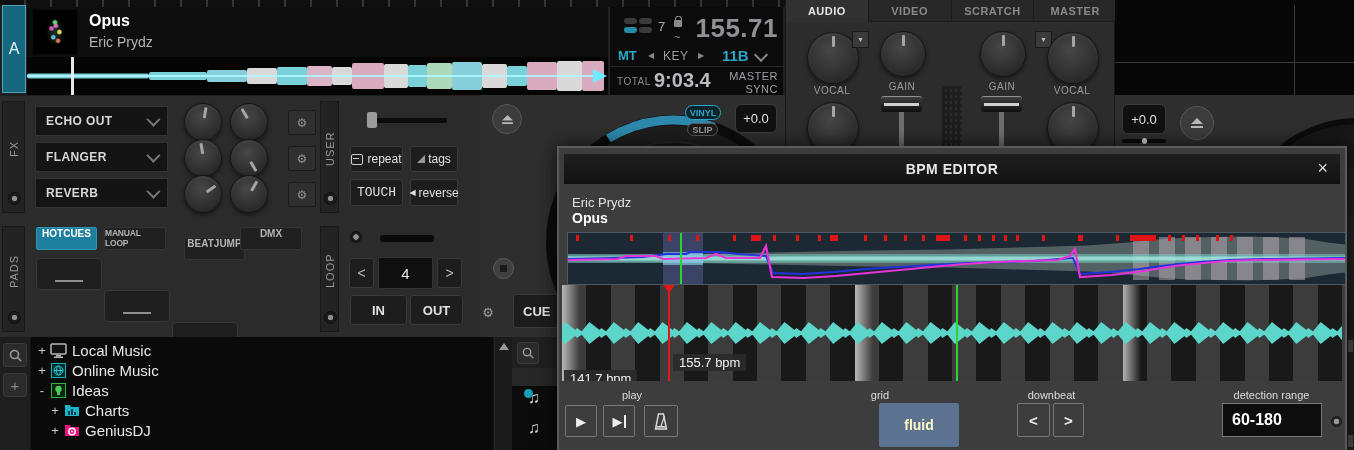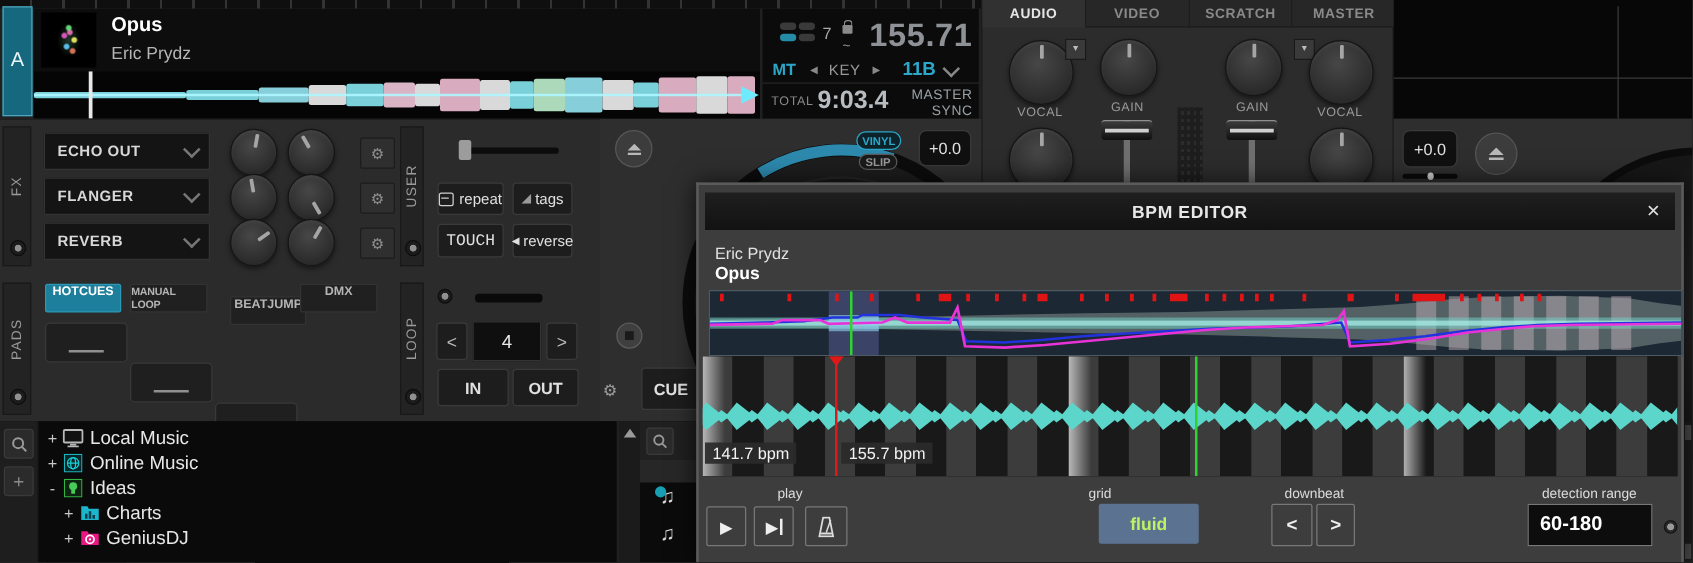--- a/index.html
+++ b/index.html
@@ -611,42 +611,42 @@
           <polygon points="725.25,48 734.25,37 748.25,48 734.25,59" fill="#5cd6cb"></polygon>
           <polygon points="741.25,48 746.25,43 753.25,48 746.25,53" fill="#5cd6cb"></polygon>
           <polygon points="749.625,48 758.625,37 772.625,48 758.625,59" fill="#5cd6cb"></polygon>
           <polygon points="765.625,48 770.625,43 777.625,48 770.625,53" fill="#5cd6cb"></polygon>
           <polygon points="774,48 783,37 797,48 783,59" fill="#5cd6cb"></polygon>
           <polygon points="790,48 795,43 802,48 795,53" fill="#5cd6cb"></polygon>
         </svg>
       <div class="abs" style="left:106px;top:0;width:2px;height:96px;background:#e01818;z-index:4;"></div>
       <div class="abs" style="left:101px;top:0;width:0;height:0;border-left:6px solid transparent;border-right:6px solid transparent;border-top:8px solid #e01818;z-index:4;"></div>
       <div class="abs" style="left:394px;top:0;width:2px;height:96px;background:#2fd32f;z-index:4;"></div>
-      <div class="chip" style="left:2px;">141.7 bpm</div>
+      <div class="chip" style="left:2px;margin-top:16px;">141.7 bpm</div>
       <div class="chip" style="left:111px;">155.7 bpm</div>
     </div>
 
     <div class="ctl-label" style="left:3px;width:140px;">play</div>
     <div class="dlgbtn abs" style="left:6px;top:257px;width:32px;height:32px;">
       <span style="color:#eee;font-size:13px;">▶</span>
       </div>
     <div class="dlgbtn abs" style="left:44px;top:257px;width:32px;height:32px;">
       <span style="color:#eee;font-size:13px;">▶</span>
       <span style="width:2px;height:13px;background:#eee;margin-left:1px;"></span>
       </div>
     <div class="dlgbtn abs" style="left:85px;top:257px;width:34px;height:32px;">
       <svg width="14" height="17" viewBox="0 0 14 17">
           <path d="M4.5 1 L9.5 1 L12.5 16 L1.5 16 Z" fill="none" stroke="#ddd" stroke-width="1.4"></path>
           <line x1="7" y1="13" x2="10.5" y2="3" stroke="#ddd" stroke-width="1.2"></line>
           <rect x="2.5" y="13" width="9" height="1.6" fill="#ddd"></rect>
         </svg>
       </div>
 
     <div class="ctl-label" style="left:241px;width:160px;">grid</div>
-    <div class="dlgbtn abs" style="left:320px;top:255px;width:80px;height:32px;background:#5b7291;border-color:#5b7291;font-size:14px;font-weight:bold;color:#bef264;">
+    <div class="dlgbtn abs" style="left:320px;top:255px;width:80px;height:44px;background:#5b7291;border-color:#5b7291;font-size:14px;font-weight:bold;color:#fef9c3;">
       <span>fluid</span>
       </div>
 
     <div class="ctl-label" style="left:420px;width:145px;">downbeat</div>
     <div class="dlgbtn abs" style="left:458px;top:255px;width:33px;height:34px;font-size:15px;font-weight:bold;">
       <span>&lt;</span>
       </div>
     <div class="dlgbtn abs" style="left:494px;top:255px;width:31px;height:34px;font-size:15px;font-weight:bold;">
       <span>&gt;</span>
       </div>

